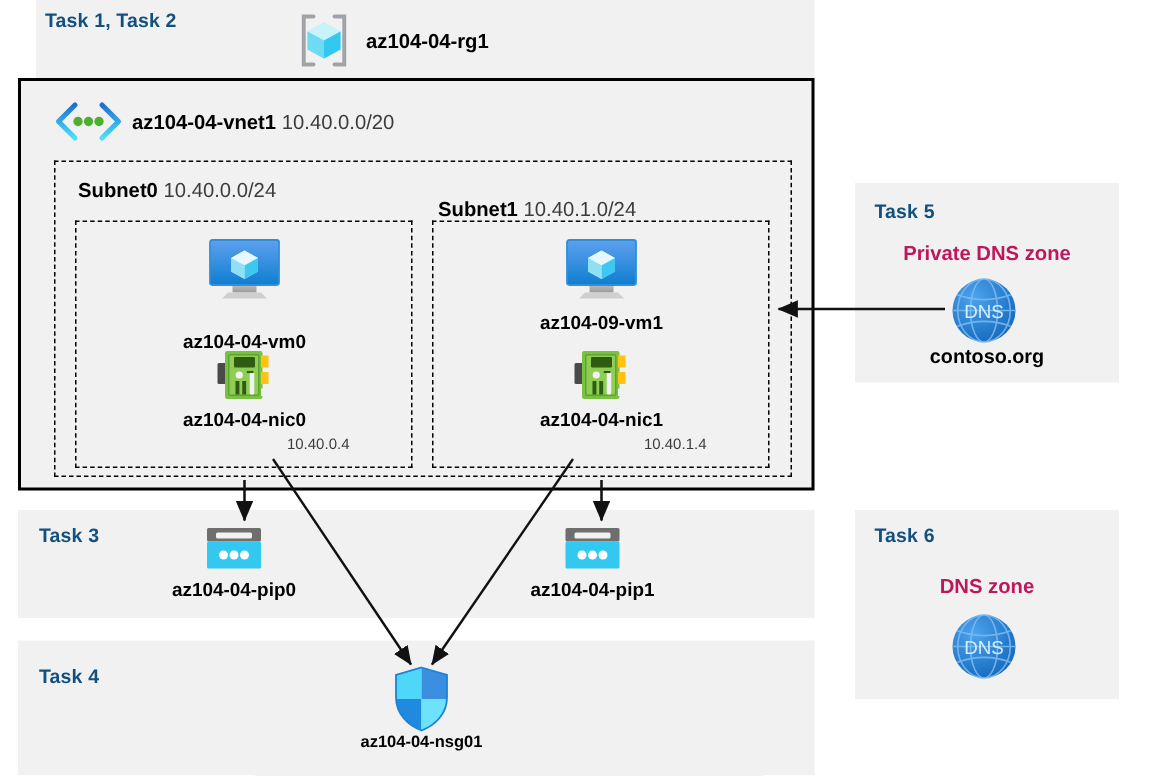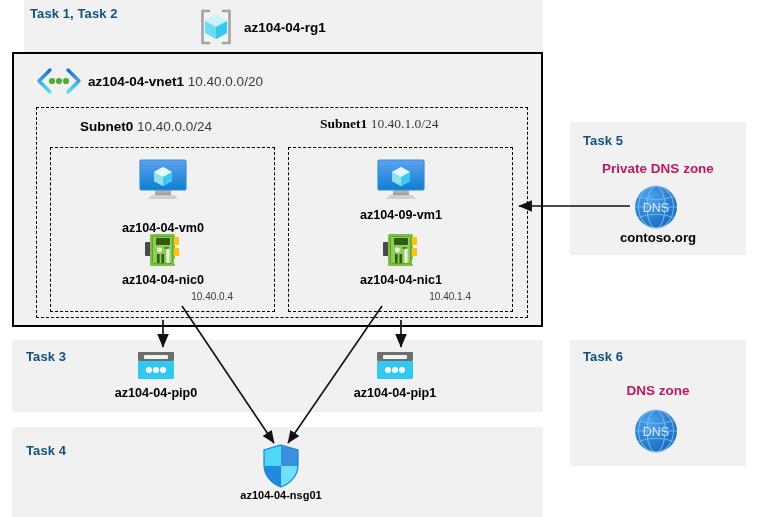--- a/index.html
+++ b/index.html
@@ -10,21 +10,21 @@
   .panel{position:absolute;background:#f1f1f1;box-sizing:border-box;}
   .panel-outline{border:2px solid #000;}
 
   .task-label{position:absolute;color:#12507e;font-weight:bold;font-size:13px;
               letter-spacing:.1px;white-space:nowrap;}
 
   .dashed{position:absolute;box-sizing:border-box;border:1.6px dashed #000;}
   .dashed-inner{position:absolute;box-sizing:border-box;border:1.5px dashed #000;}
 
   .subnet-title{position:absolute;font-size:13.5px;color:#000;white-space:nowrap;}
-  .subnet-title b{font-weight:bold;margin-left:28px;}
+  .subnet-title b{font-weight:bold;}
   .subnet-title span{font-weight:normal;color:#3b3b3b;}
 
   .res-title{position:absolute;font-size:13.5px;white-space:nowrap;}
   .res-title b{font-weight:bold;color:#000;}
   .res-title span{font-weight:normal;color:#3b3b3b;}
 
   .node-label{position:absolute;font-size:12.6px;font-weight:bold;color:#000;
               white-space:nowrap;text-align:center;}
   .node-sub{position:absolute;font-size:10px;font-weight:normal;color:#3b3b3b;
             white-space:nowrap;text-align:right;}
@@ -134,21 +134,21 @@
     <rect x="14" y="23" width="2.6" height="9" fill="#2f5c12"></rect>
     <rect x="18.5" y="23" width="2.6" height="9" fill="#2f5c12"></rect>
     <rect x="23.5" y="17" width="3" height="15" rx="1" fill="#f2f2f2"></rect>
     <path d="M21.5 17 L26 17" stroke="#2f5c12" stroke-width="1.4" fill="none"></path>
   </svg>
 </div>
 
 <div class="node-label" style="left:93px;top:273px;width:140px;">az104-04-nic0</div>
 <div class="node-sub" style="left:93px;top:291px;width:140px;">10.40.0.4</div>
 
-<div class="subnet-title" style="left:292px;top:116px;font-family:Liberation Serif, serif;">
+<div class="subnet-title" style="left:292px;top:132px;">
   <b>Subnet1</b>
   <span>10.40.1.0/24</span>
 </div>
 
 <div class="dashed-inner" style="left:288px;top:147px;width:225px;height:165px;"></div>
 
 <div class="icon" style="left:375px;top:158px;">
   <svg width="52" height="44" viewBox="0 0 52 44">
     <rect x="18" y="30" width="16" height="7" fill="url(#vmstand)"></rect>
     <path d="M11 41 L41 41 L37 37 L15 37 Z" fill="#cfcfcf"></path>

